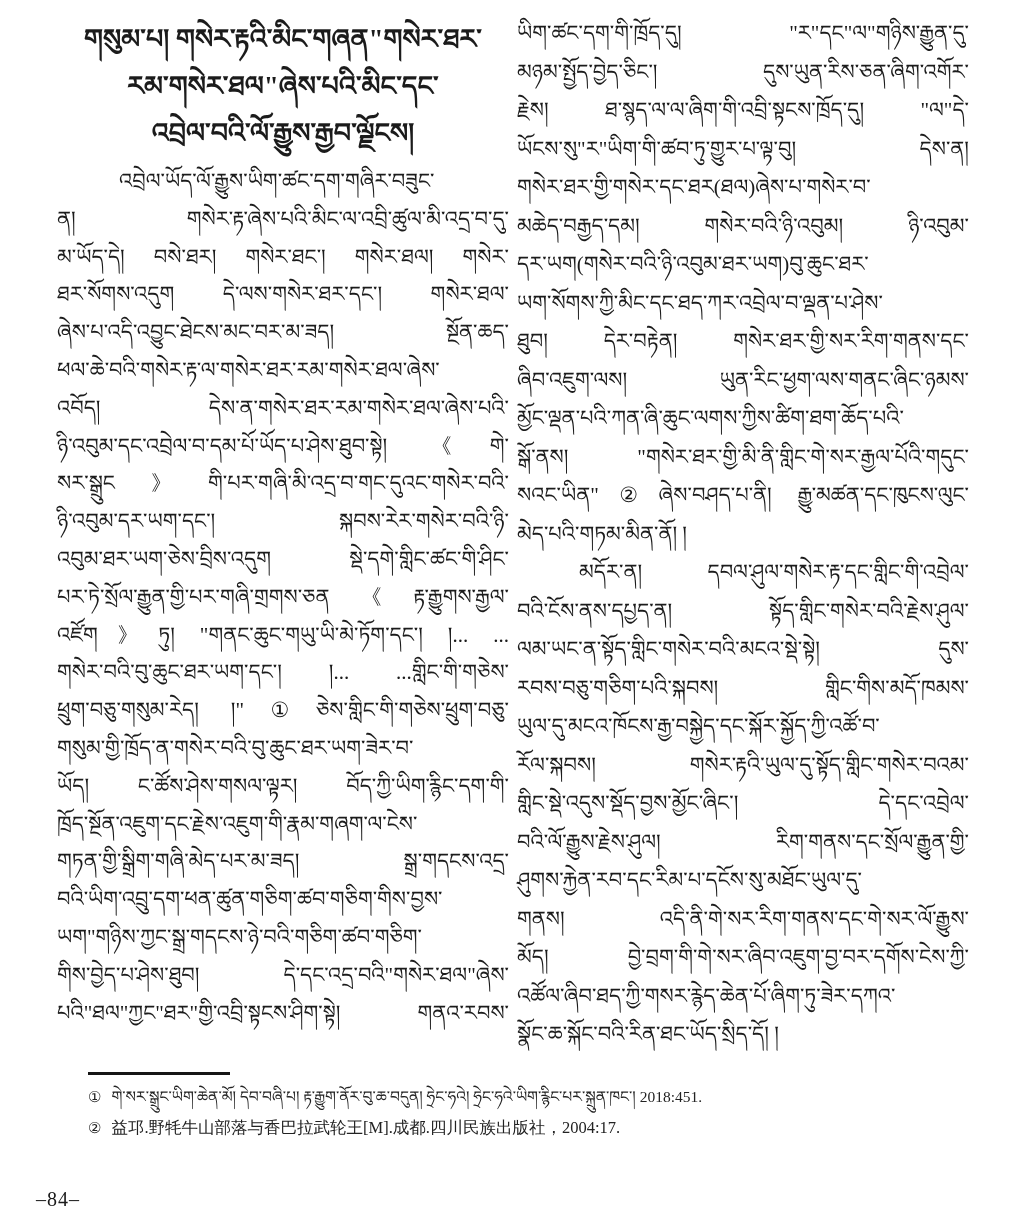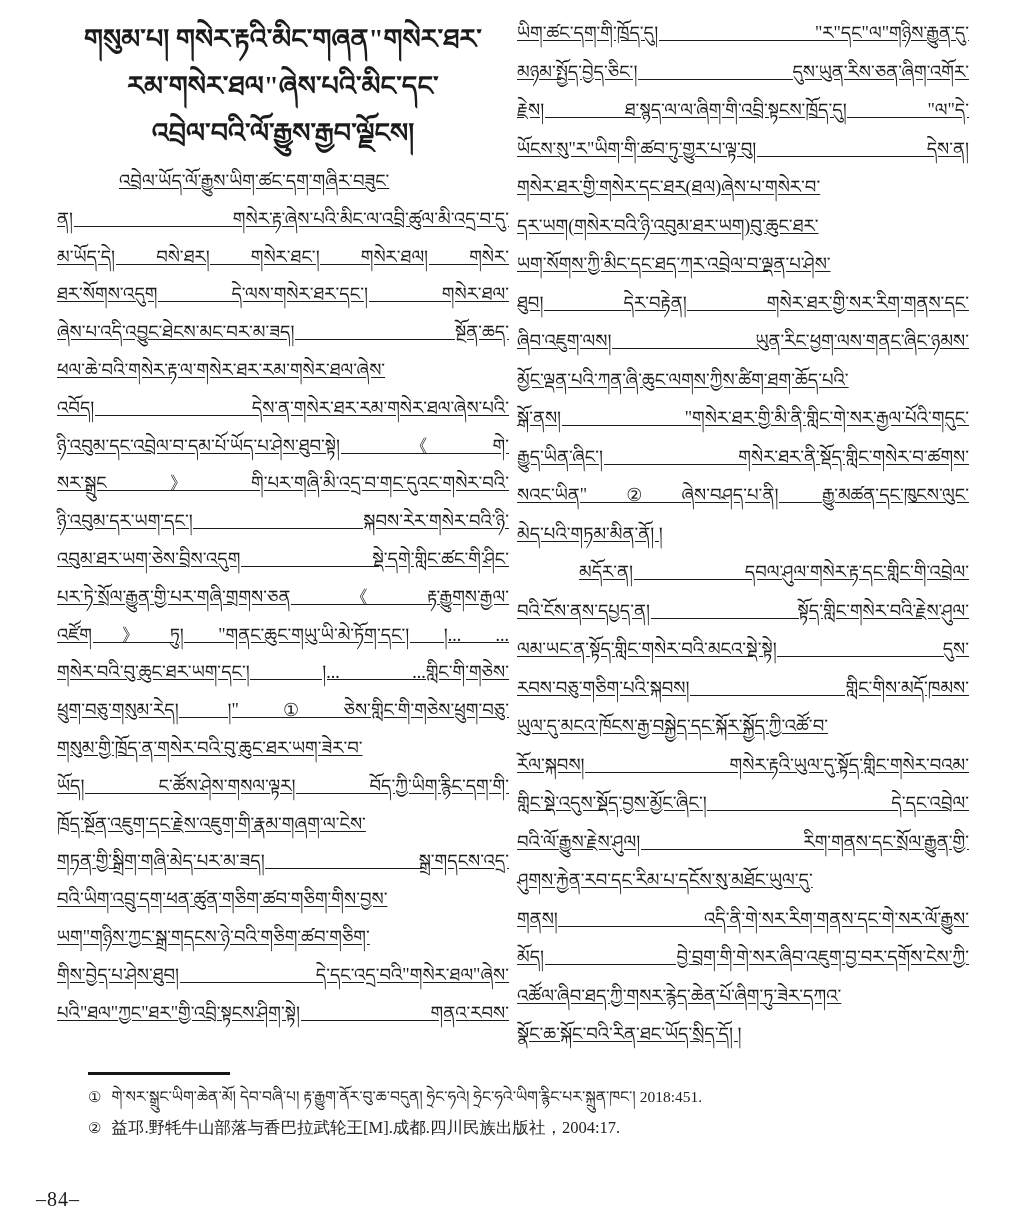--- a/index.html
+++ b/index.html
@@ -34,26 +34,25 @@
     margin: 2px 0 6px 0;
   }
   .title-block .text-line {
     height: 47px;
     line-height: 47px;
     text-align: center;
     text-align-last: center;
     white-space: nowrap;
   }
   .body-lines .text-line {
-    font-size: 18px;
+    font-size: 21px;
     text-align: justify;
     text-align-last: justify;
     white-space: nowrap;
     overflow: visible;
-    text-decoration: underline;
   }
   .col-left .body-lines .text-line { height: 37.8px; line-height: 37.8px; }
   .col-right .body-lines .text-line { height: 38.5px; line-height: 38.5px; }
   .body-lines .text-line.indent { text-indent: 62px; }
   .body-lines .text-line.no-just { text-align: left; text-align-last: left; }
   .footnote-area {
     position: absolute;
     left: 57px;
     right: 30px;
     top: 1072px;
@@ -130,27 +129,27 @@
         </div>
     </div>
 
     <div class="column col-right">
       <div class="body-lines">
           <div class="text-line">ཡིག་ཚང་དག་གི་ཁྲོད་དུ། "ར"དང"ལ"གཉིས་རྒྱུན་དུ་</div>
           <div class="text-line">མཉམ་སྤྱོད་བྱེད་ཅིང་། དུས་ཡུན་རིས་ཅན་ཞིག་འགོར་</div>
           <div class="text-line">རྗེས། ཐ་སྙད་ལ་ལ་ཞིག་གི་འབྲི་སྟངས་ཁྲོད་དུ། "ལ"དེ་</div>
           <div class="text-line">ཡོངས་སུ"ར"ཡིག་གི་ཚབ་ཏུ་གྱུར་པ་ལྟ་བུ། དེས་ན།</div>
           <div class="text-line">གསེར་ཐར་གྱི་གསེར་དང་ཐར(ཐལ)ཞེས་པ་གསེར་བ་</div>
+          <div class="text-line">མཆེད་བརྒྱད་དམ། གསེར་བའི་ཉི་འབུམ། ཉི་འབུམ་</div>
           <div class="text-line">དར་ཡག(གསེར་བའི་ཉི་འབུམ་ཐར་ཡག)བུ་ཆུང་ཐར་</div>
           <div class="text-line">ཡག་སོགས་ཀྱི་མིང་དང་ཐད་ཀར་འབྲེལ་བ་ལྡན་པ་ཤེས་</div>
           <div class="text-line">ཐུབ། དེར་བརྟེན། གསེར་ཐར་གྱི་སར་རིག་གནས་དང་</div>
           <div class="text-line">ཞིབ་འཇུག་ལས། ཡུན་རིང་ཕྱག་ལས་གནང་ཞིང་ཉམས་</div>
           <div class="text-line">མྱོང་ལྡན་པའི་ཀན་ཞི་ཆུང་ལགས་ཀྱིས་ཚིག་ཐག་ཆོད་པའི་</div>
           <div class="text-line">སྒོ་ནས། "གསེར་ཐར་གྱི་མི་ནི་གླིང་གེ་སར་རྒྱལ་པོའི་གདུང་</div>
-          <div class="text-line">རྒྱུད་ཡིན་ཞིང་། གསེར་ཐར་ནི་སྡོད་གླིང་གསེར་བ་ཚགས་</div>
           <div class="text-line">སའང་ཡིན"②ཞེས་བཤད་པ་ནི། རྒྱུ་མཚན་དང་ཁུངས་ལུང་</div>
           <div class="text-line no-just">མེད་པའི་གཏམ་མིན་ནོ། །</div>
           <div class="text-line indent">མདོར་ན། དབལ་ཤུལ་གསེར་རྟ་དང་གླིང་གི་འབྲེལ་</div>
           <div class="text-line">བའི་ངོས་ནས་དཔྱད་ན། སྟོད་གླིང་གསེར་བའི་རྗེས་ཤུལ་</div>
           <div class="text-line">ལམ་ཡང་ན་སྟོད་གླིང་གསེར་བའི་མངའ་སྡེ་སྟེ། དུས་</div>
           <div class="text-line">རབས་བཅུ་གཅིག་པའི་སྐབས། གླིང་གིས་མདོ་ཁམས་</div>
           <div class="text-line">ཡུལ་དུ་མངའ་ཁོངས་རྒྱ་བསྐྱེད་དང་སྐོར་སྐྱོད་ཀྱི་འཚོ་བ་</div>
           <div class="text-line">རོལ་སྐབས། གསེར་རྟའི་ཡུལ་དུ་སྟོད་གླིང་གསེར་བའམ་</div>
           <div class="text-line">གླིང་སྡེ་འདུས་སྡོད་བྱས་མྱོང་ཞིང་། དེ་དང་འབྲེལ་</div>
           <div class="text-line">བའི་ལོ་རྒྱུས་རྗེས་ཤུལ། རིག་གནས་དང་སྲོལ་རྒྱུན་གྱི་</div>

